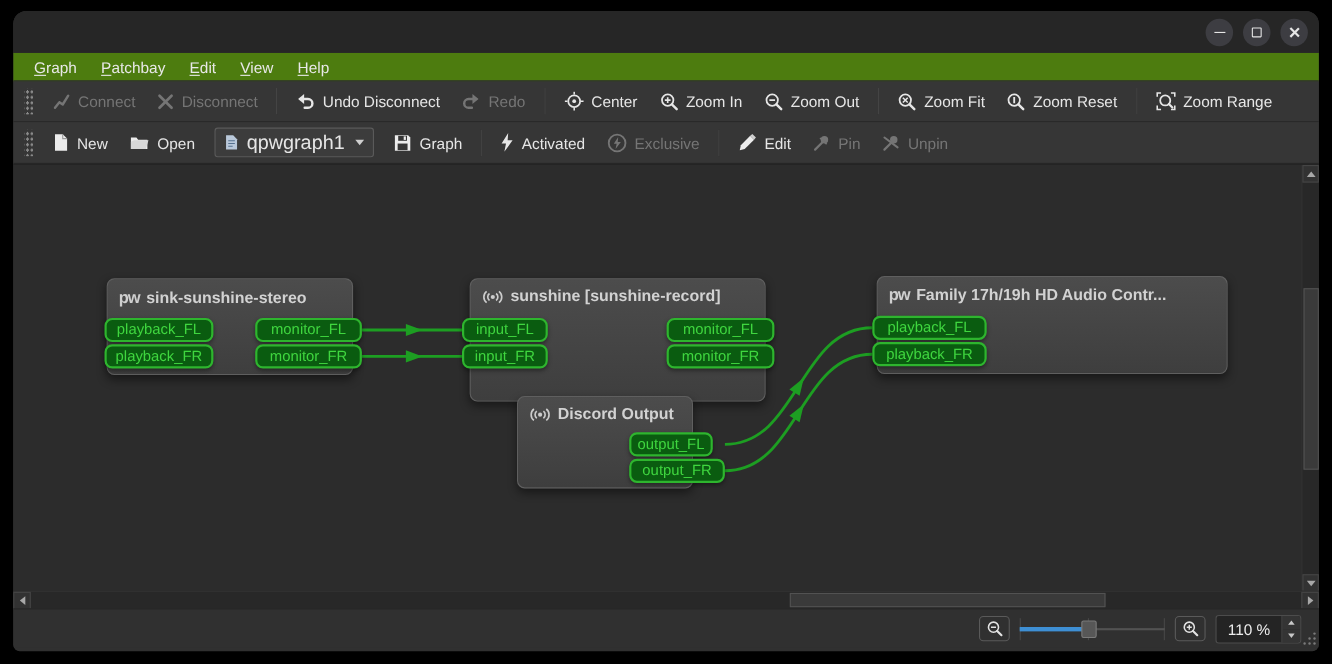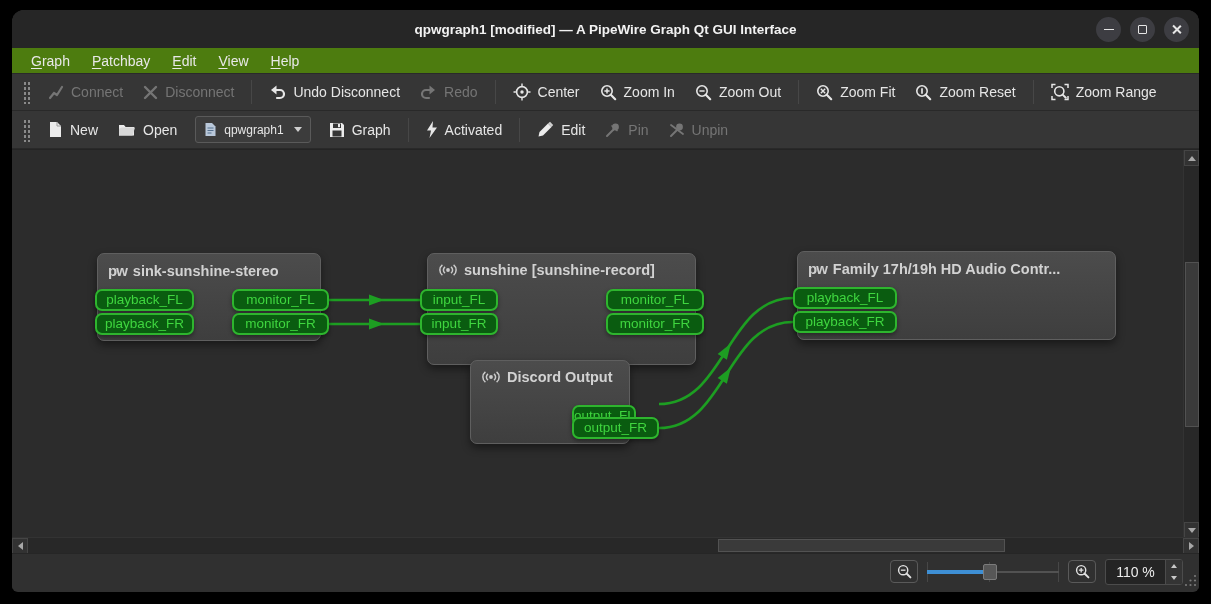--- a/index.html
+++ b/index.html
@@ -37,21 +37,21 @@
       background-image:radial-gradient(#8a8a8a 1px, transparent 1.2px);
       background-size:4px 5px; background-position:1px 1px; }
   .tb-item { display:flex; align-items:center; gap:7px; padding:0 10px; height:30px;
              color:#e6e6e6; font-size:14px; white-space:nowrap; }
   .tb-item.disabled { color:#757575; }
   .tb-sep { width:1px; height:24px; background:#272727; border-right:1px solid #474747;
             margin:0 7px; }
   .tb-item svg { display:block; }
   .dd-btn { display:flex; align-items:center; gap:7px; height:27px; padding:0 8px;
             background:#3c3c3c; border:1px solid #5a5a5a; border-radius:3px;
-            color:#e6e6e6; font-size:12px; margin:0 8px; }
+            color:#e6e6e6; font-size:18px; margin:0 8px; }
   .caret-down { width:0; height:0; border-left:4px solid transparent;
                 border-right:4px solid transparent; border-top:5px solid #cfcfcf; margin-left:3px; }
 
   
   .canvas { position:relative; height:404px; background:#2c2c2c; border-top:1px solid #242424; }
   .graph-area { position:absolute; left:0; top:0; width:1171px; height:388px; overflow:hidden; }
 
   .node { position:absolute; background:linear-gradient(#4c4c4c,#3e3e3e);
           border:1px solid #5f5f5f; border-radius:7px;
           box-shadow:0 4px 9px rgba(0,0,0,.45); }
@@ -106,21 +106,20 @@
   .tri-su { width:0;height:0;border-left:3.5px solid transparent;border-right:3.5px solid transparent;border-bottom:4.5px solid #c8c8c8;}
   .tri-sd { width:0;height:0;border-left:3.5px solid transparent;border-right:3.5px solid transparent;border-top:4.5px solid #c8c8c8;}
   .grip { position:absolute; right:2px; bottom:2px; }
 </style>
 </head>
 <body>
 
 <div class="window">
 
   <div class="titlebar">
-    <span class="title">qpwgraph1 [modified] — A PipeWire Graph Qt GUI Interface</span>
     <div class="win-controls">
       <div class="win-btn">
           <span class="glyph-min"></span>
         </div>
       <div class="win-btn">
           <span class="glyph-max"></span>
         </div>
       <div class="win-btn">
           <span class="glyph-close"></span>
         </div>
@@ -263,20 +262,27 @@
       <span>Graph</span>
     </div>
 
     <div class="tb-sep"></div>
 
     <div class="tb-item">
       <svg width="12" height="17" viewBox="0 0 12 17">
           <path d="M7,0 L1,9.5 h4 L3.5,17 L11,6.5 H6.5 Z" fill="currentColor"></path>
         </svg>
       <span>Activated</span>
+    </div>
+    <div class="tb-item disabled">
+      <svg width="18" height="18" viewBox="0 0 18 18">
+          <circle cx="9" cy="9" r="7.6" stroke="currentColor" stroke-width="1.7" fill="none"></circle>
+          <path d="M10,3.5 L6,9.6 h2.6 L7.6,14.5 L12.4,8 H9.6 Z" fill="currentColor"></path>
+        </svg>
+      <span>Exclusive</span>
     </div>
 
     <div class="tb-sep"></div>
 
     <div class="tb-item">
       <svg width="17" height="17" viewBox="0 0 17 17">
           <path d="M11,2.5 L14.5,6 L6,14.5 L1.5,15.5 L2.5,11 Z" fill="#ececec"></path>
           <path d="M11,2.5 L13,0.8 L16.2,4 L14.5,6 Z" fill="#cfcfcf"></path>
         </svg>
       <span>Edit</span>
@@ -349,21 +355,21 @@
 
       <div class="node" style="left:458px; top:210px; width:160px; height:84px;">
         <div class="node-title">
           <svg width="20" height="16" viewBox="0 0 20 16">
               <circle cx="10" cy="8" r="1.9" fill="#cccccc"></circle>
               <path d="M7,4.8 a4,4 0 0 0 0,6.4 M4.4,2.8 a6.6,6.6 0 0 0 0,10.4 M13,4.8 a4,4 0 0 1 0,6.4 M15.6,2.8 a6.6,6.6 0 0 1 0,10.4" stroke="#cccccc" stroke-width="1.5" fill="none"></path>
             </svg>
           <span>Discord Output</span>
         </div>
       </div>
-      <div class="port" style="left:560px; top:255px; width:64px;">output_FL</div>
+      <div class="port" style="left:560px; top:243px; width:76px;">output_FL</div>
       <div class="port" style="left:560px; top:267px; width:87px;">output_FR</div>
     </div>
 
     <div class="vscroll">
       <div class="sb-btn">
           <span class="tri-up"></span>
         </div>
       <div class="v-thumb"></div>
       <div class="sb-btn sb-down">
           <span class="tri-dn"></span>

